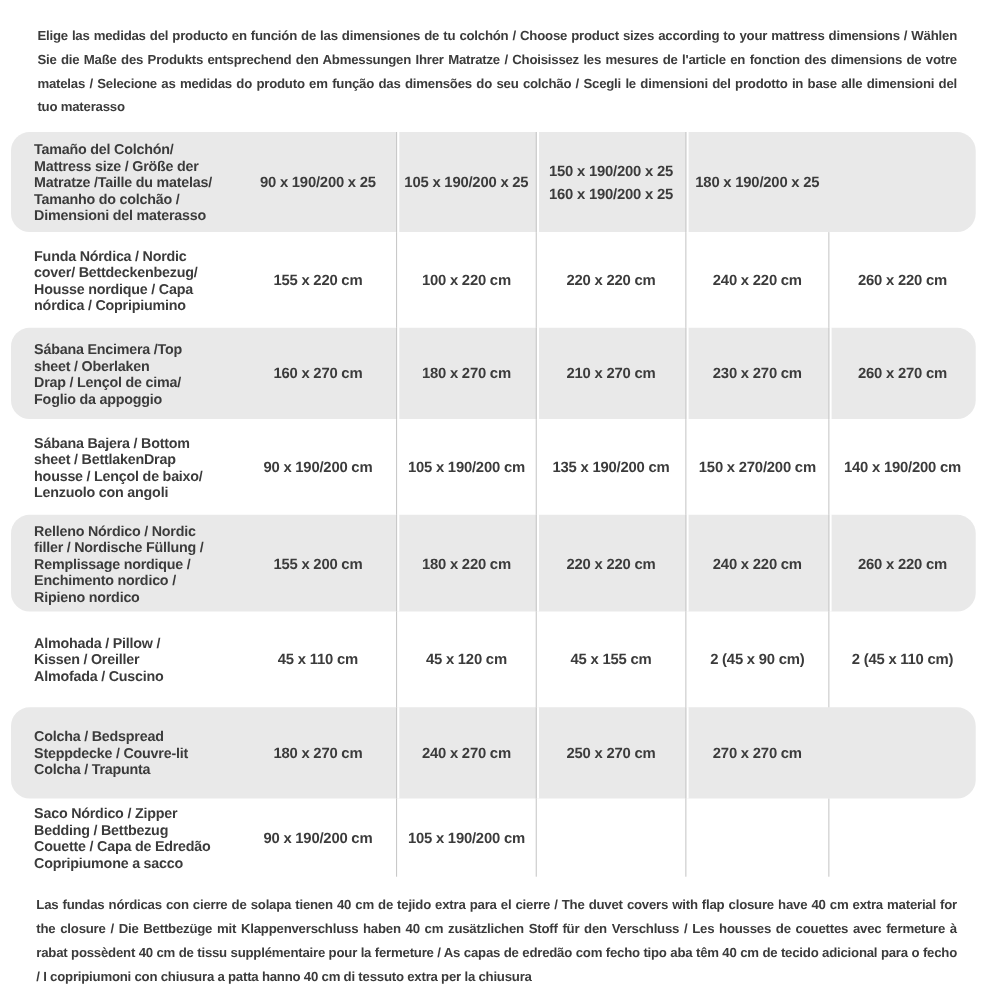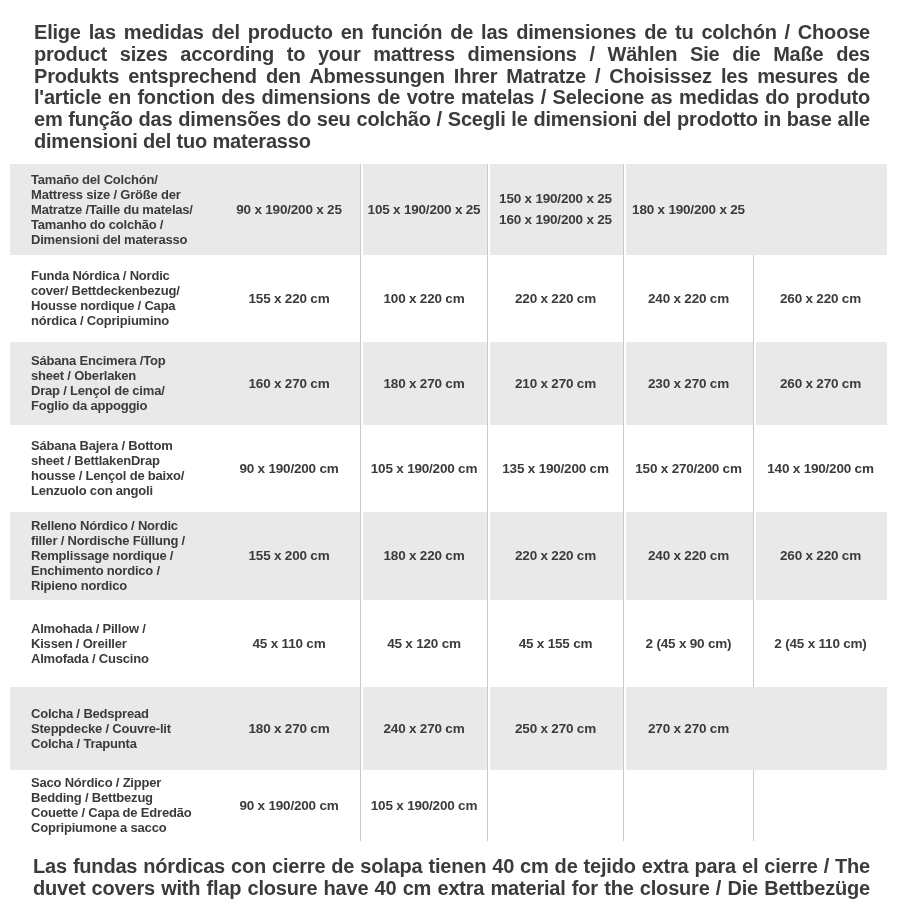--- a/index.html
+++ b/index.html
@@ -6,21 +6,21 @@
   body{
     width:900px;height:900px;
     background:#ffffff;
     font-family:"Liberation Sans","DejaVu Sans",sans-serif;
     font-weight:bold;
     color:#3b3b3b;
     overflow:hidden;
   }
   .para{
     text-align:justify;
-    font-size:20px;
+    font-size:12px;
     line-height:21.8px;
     letter-spacing:-0.2px;
     color:#3b3b3b;
   }
   .intro{margin:22px 30px 0 34px;}
   .footnote{margin:15px 30px 0 33px;}
   .size-table{
     margin:11px 0 0 10px;
     width:877px;
   }
@@ -30,21 +30,21 @@
     align-items:stretch;
   }
   .trow:nth-child(1){height:91px;}
   .trow:nth-child(2){height:87px;}
   .trow:nth-child(3){height:83px;}
   .trow:nth-child(4){height:87px;}
   .trow:nth-child(5){height:88px;}
   .trow:nth-child(6){height:87px;}
   .trow:nth-child(7){height:83px;}
   .trow:nth-child(8){height:71px;}
-  .trow.gray{background:#e9e9e9;}
+  .trow.gray{background:#e9e9e9;border-radius:17px;}
   .cell{
     display:flex;
     align-items:center;
     height:100%;
     font-size:13px;
     letter-spacing:-0.2px;
     white-space:pre-line;
   }
   .cell.label{
     justify-content:flex-start;

